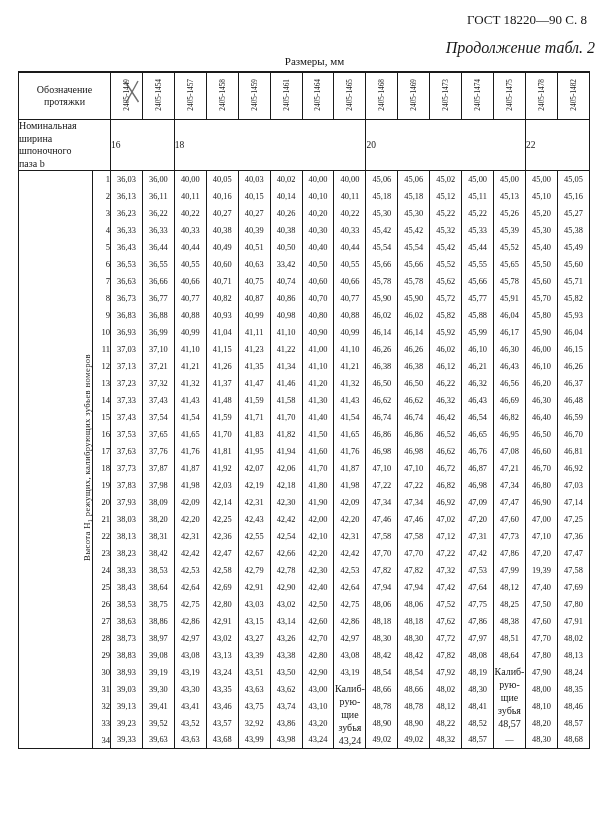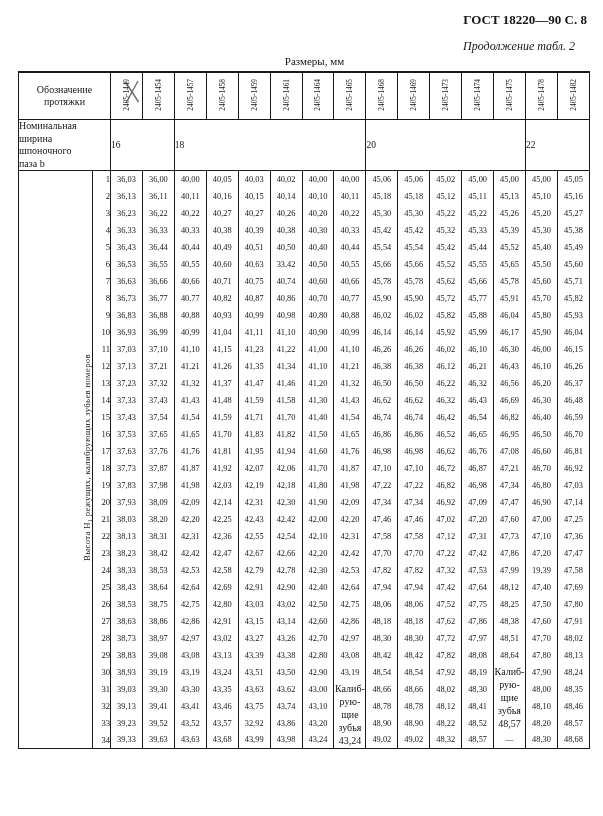--- a/index.html
+++ b/index.html
@@ -1,22 +1,22 @@
 <!DOCTYPE html>
 <html><head>
 <meta charset="utf-8">
 <style>
   html,body { margin:0; padding:0; background:#e8e8e8; }
   .page {
     position:relative; width:603px; height:816px; margin:0 auto;
     background:#ffffff; overflow:hidden;
     font-family:"Liberation Serif","DejaVu Serif",serif; color:#161616;
   }
-  .doc-code { position:absolute; top:12px; right:16px; font-size:13px; font-weight:bold;text-align:center; }
-  .cont     { position:absolute; top:39px; right:28px; font-size:12px; font-style:italic; }
+  .doc-code { position:absolute; top:12px; right:16px; font-size:13px; font-weight:normal;text-align:center; }
+  .cont     { position:absolute; top:39px; right:8px; font-size:16px; font-style:italic; }
   .ttitle   { position:absolute; top:55px; left:0; width:100%; text-align:center; font-size:11px;margin-left:13px; }
 
   table.dim {
     position:absolute; top:71px; left:18px; width:572px;
     border-collapse:collapse; table-layout:fixed;
     border:1px solid #1a1a1a; border-top:2px solid #1a1a1a;
   }
   table.dim th, table.dim td {
     border-left:1px solid #1a1a1a; border-right:1px solid #1a1a1a;
     padding:0; font-weight:normal; overflow:hidden;

